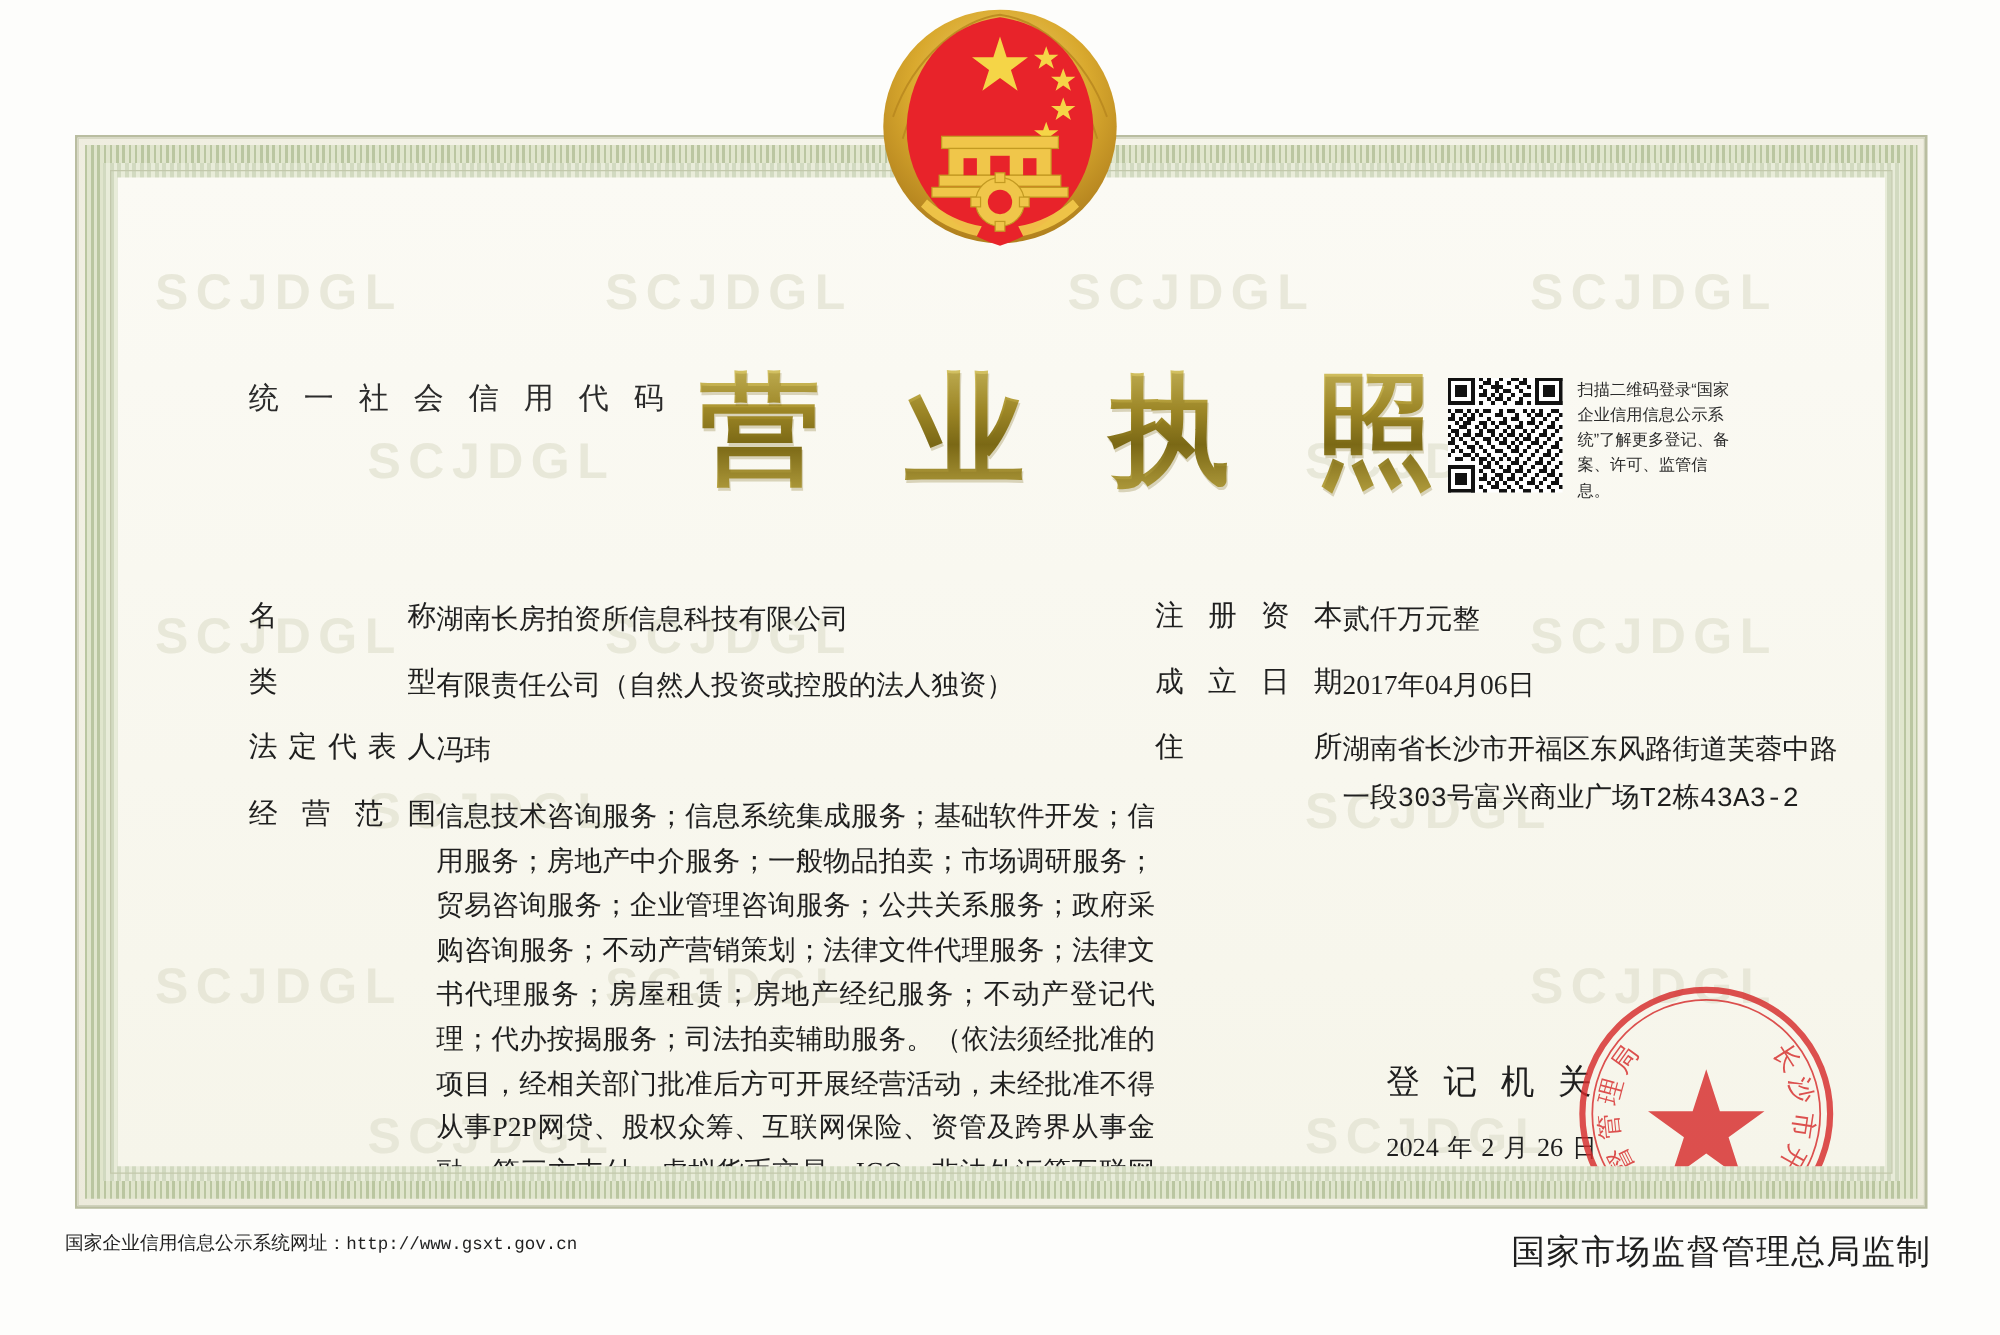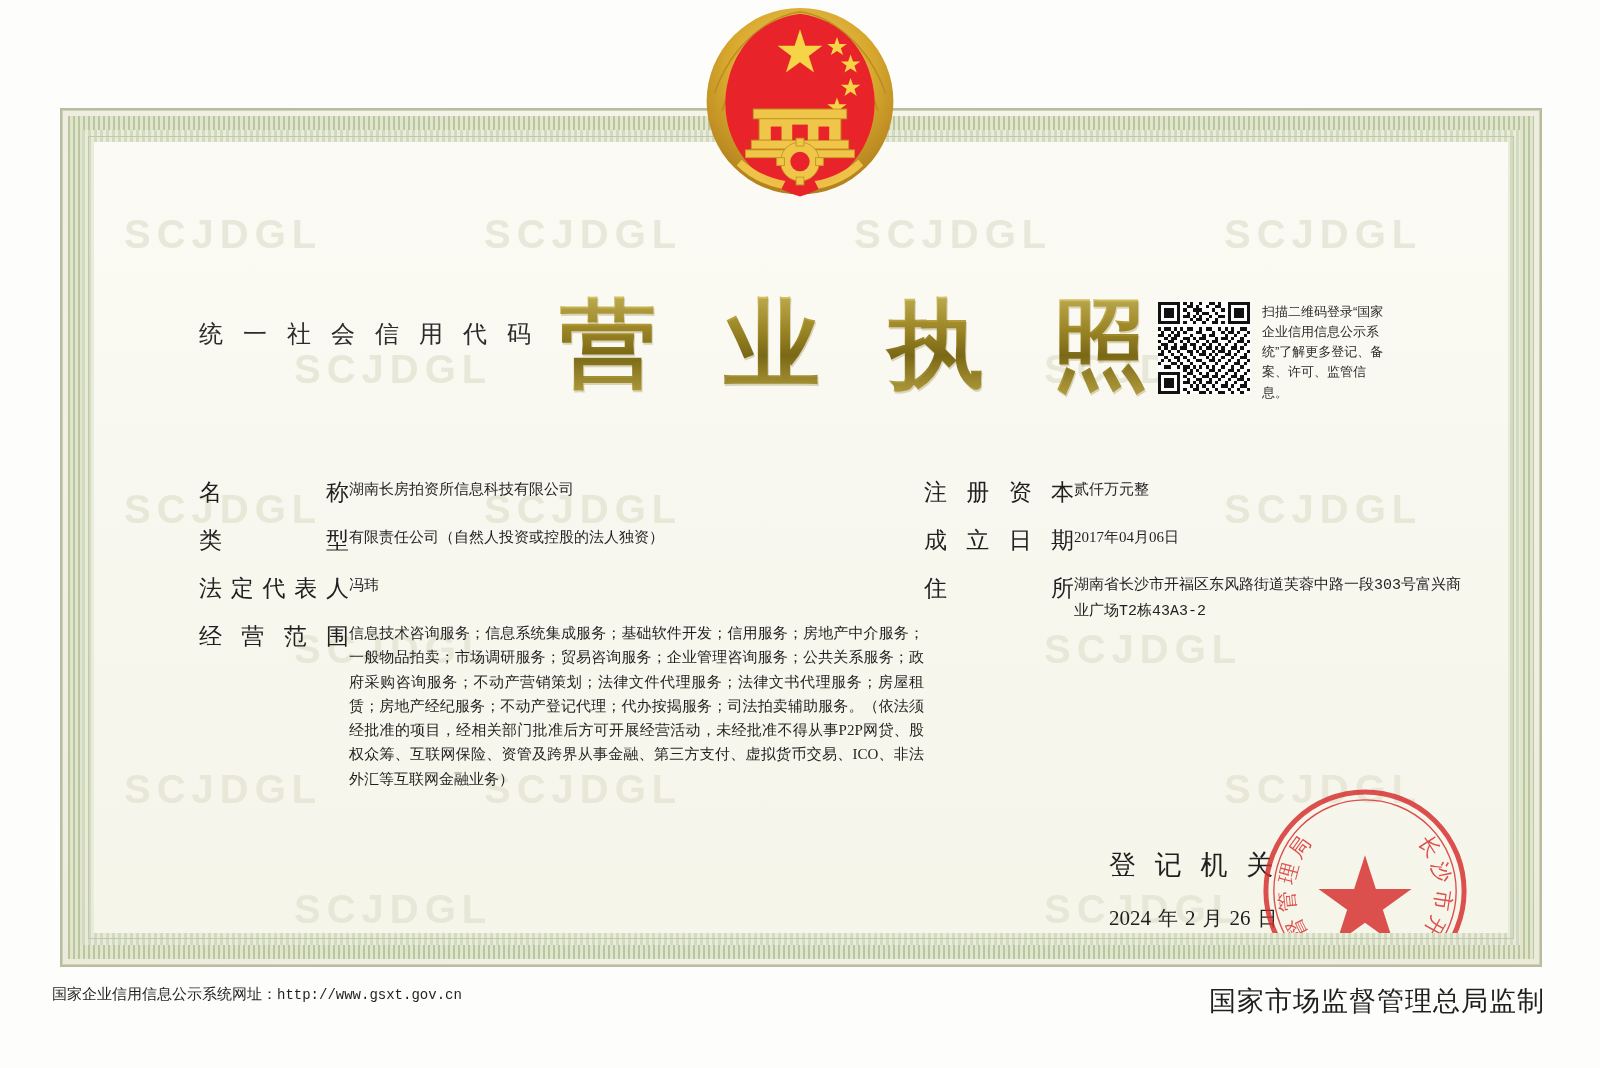--- a/index.html
+++ b/index.html
@@ -58,21 +58,21 @@
   }
 
   
   #emblem{
     position:absolute;left:50%;top:4px;transform:translateX(-50%);
     width:196px;height:214px;
     z-index:5;
   }
 
   
-  #code-block{position:absolute;left:105px;top:176px;z-index:4;}
+  #code-block{position:absolute;left:105px;top:160px;z-index:4;}
   #code-label{
     font-size:24px;letter-spacing:7px;color:#2b2b2b;
     font-family:"Liberation Serif", serif;
   }
   #code-value{
     margin-top:12px;font-size:21px;letter-spacing:1px;color:#2b2b2b;
     font-family:"Liberation Mono", monospace;
   }
 
   #title{
@@ -105,21 +105,21 @@
 
   .row{display:flex;align-items:flex-start;margin-bottom:17px;}
   .lab{
     flex:0 0 150px;
     font-size:23px;color:#1f1f1f;
     font-family:"Liberation Serif", serif;
     display:flex;justify-content:space-between;
   }
   .lab span{display:inline-block;}
   .val{
-    font-size:15px;color:#1f1f1f;line-height:1.62;
+    font-size:22px;color:#1f1f1f;line-height:1.62;
     font-family:"Liberation Serif", serif;
   }
   #scope-row .val{width:575px;text-align:justify;}
   #addr-row .val{width:400px;line-height:1.75;font-family:Liberation Mono, monospace;}
 
   
   #registry{position:absolute;left:1015px;top:705px;z-index:4;}
   #registry-label{font-size:27px;letter-spacing:6px;color:#1f1f1f;}
   #registry-date{
     margin-top:22px;font-size:21px;color:#1f1f1f;

